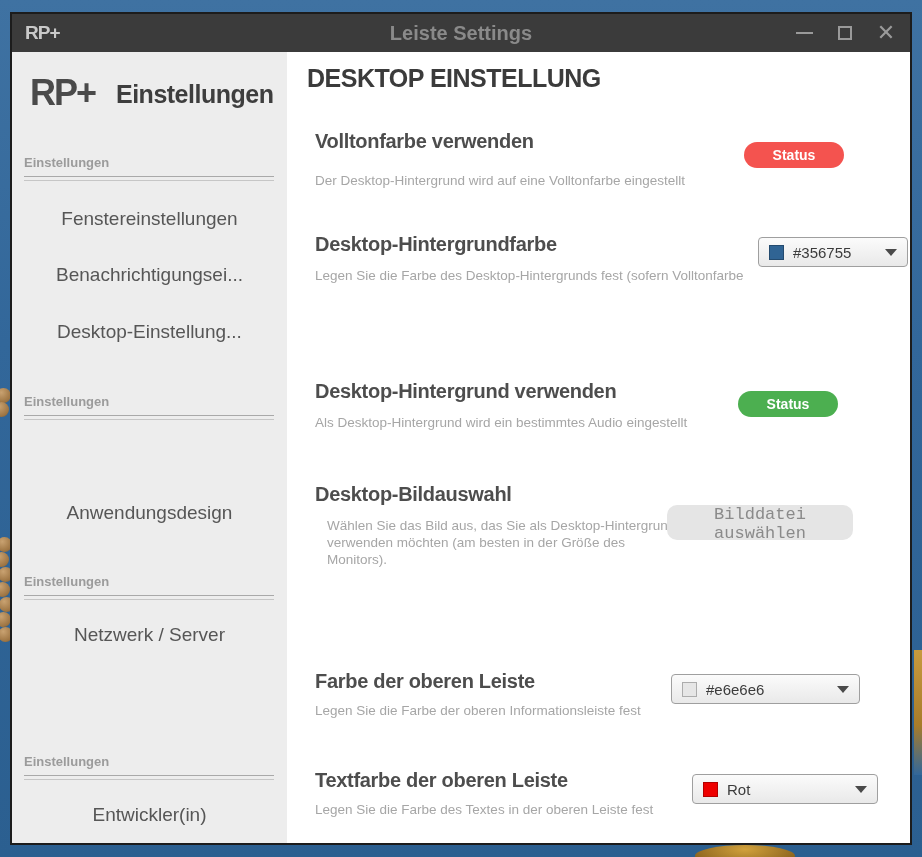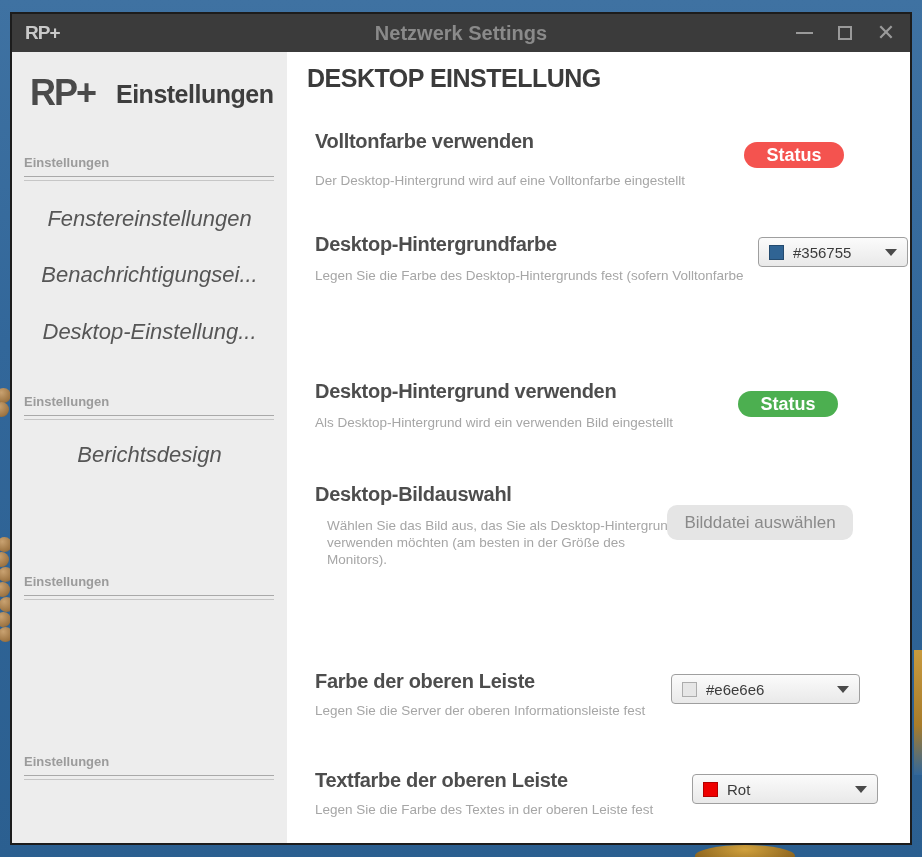--- a/index.html
+++ b/index.html
@@ -39,40 +39,40 @@
   
   .sidebar { position:absolute; left:0; top:38px; width:275px; height:791px; background:#ededed; }
   .side-logo { position:absolute; left:18px; top:20px; color:#4a4a4a; font-weight:800;
                font-size:36px; letter-spacing:-2px; }
   .side-title { position:absolute; left:104px; top:28px; color:#3e3e3e; font-weight:800;
                 font-size:25px; letter-spacing:-0.5px; }
   .sec-header { position:absolute; left:12px; color:#9b9b9b; font-weight:bold; font-size:13px; }
   .sec-lines { position:absolute; left:12px; width:250px; height:5px;
                border-top:1px solid #a9a9a9; border-bottom:1px solid #c6c6c6; }
   .side-item { position:absolute; left:0; width:275px; text-align:center; color:#565656;
-               font-size:22px; height:22px; line-height:22px; cursor:pointer;font-style:italic; }
+               font-size:19px; height:22px; line-height:22px; cursor:pointer; }
 
   
   .main { position:absolute; left:275px; top:38px; width:609px; height:791px; background:#fff; }
   .page-title { position:absolute; left:20px; top:12px; color:#3b3b3b; font-weight:800;
                 font-size:25px; letter-spacing:-0.5px; }
   .row-title { position:absolute; color:#4d4d4d; font-weight:800; font-size:20px;
                letter-spacing:-0.3px; }
   .row-desc { position:absolute; color:#a6a6a6; font-size:13.5px; line-height:17px; }
   .badge { position:absolute; width:100px; height:26px; border-radius:13px; color:#fff;
-           font-weight:bold; font-size:18px; text-align:center; line-height:26px; cursor:pointer; }
+           font-weight:bold; font-size:14px; text-align:center; line-height:26px; cursor:pointer; }
   .dropdown { position:absolute; height:30px; border:1px solid #9f9f9f; border-radius:4px;
               background:linear-gradient(180deg,#fbfbfb,#e9e9e9); display:flex; align-items:center;
               padding:0 10px; cursor:pointer; }
   .swatch { width:15px; height:15px; border:1px solid rgba(0,0,0,0.25); margin-right:9px; }
   .dd-label { color:#3b3b3b; font-size:15px; flex:1; }
   .dd-caret { width:0; height:0; border-left:6px solid transparent; border-right:6px solid transparent;
               border-top:7px solid #4a4a4a; margin-left:6px; }
   .btn { position:absolute; background:#e5e5e5; border:none; border-radius:10px; color:#8a8a8a;
-         font-size:17px; font-family:Liberation Sans, sans-serif; cursor:pointer; }
+         font-size:17px; font-family:Liberation Mono, monospace; cursor:pointer; }
 </style>
 </head>
 <body>
 
 <div id="canvas">
 
   <div class="bead" style="left:-4px; top:388px"></div>
   <div class="bead" style="left:-6px; top:402px"></div>
   <div class="bead" style="left:-3px; top:537px"></div>
   <div class="bead" style="left:-6px; top:552px"></div>
@@ -81,21 +81,21 @@
   <div class="bead" style="left:-1px; top:597px"></div>
   <div class="bead" style="left:-4px; top:612px"></div>
   <div class="bead" style="left:-2px; top:627px"></div>
   <div class="gold-bottom"></div>
   <div class="gold-right"></div>
 
   <div id="window">
 
     <div class="titlebar">
       <span class="titlebar-logo">RP+</span>
-      <span class="titlebar-title">Netzwerk Settings</span>
+      <span class="titlebar-title">Leiste Settings</span>
       <div class="controls">
         <div class="ctl">
             <div class="ctl-min-bar"></div>
           </div>
         <div class="ctl">
             <div class="ctl-max-box"></div>
           </div>
         <div class="ctl">
             <span class="ctl-close-x">✕</span>
           </div>
@@ -107,27 +107,29 @@
       <span class="side-title">Einstellungen</span>
 
       <div class="sec-header" style="top:103px">Einstellungen</div>
       <div class="sec-lines" style="top:124px"></div>
       <div class="side-item" style="top:156px">Fenstereinstellungen</div>
       <div class="side-item" style="top:212px">Benachrichtigungsei...</div>
       <div class="side-item" style="top:269px">Desktop-Einstellung...</div>
 
       <div class="sec-header" style="top:342px">Einstellungen</div>
       <div class="sec-lines" style="top:363px"></div>
-      <div class="side-item" style="top:392px">Berichtsdesign</div>
+      <div class="side-item" style="top:450px">Anwendungsdesign</div>
 
       <div class="sec-header" style="top:522px">Einstellungen</div>
       <div class="sec-lines" style="top:543px"></div>
+      <div class="side-item" style="top:572px">Netzwerk / Server</div>
 
       <div class="sec-header" style="top:702px">Einstellungen</div>
       <div class="sec-lines" style="top:723px"></div>
+      <div class="side-item" style="top:752px">Entwickler(in)</div>
     </div>
 
     <div class="main">
       <div class="page-title">DESKTOP EINSTELLUNG</div>
 
       <div>
         <div class="row-title" style="left:28px; top:78px">Volltonfarbe verwenden</div>
         <div class="row-desc" style="left:28px; top:120px">Der Desktop-Hintergrund wird auf eine Volltonfarbe eingestellt</div>
         <div class="badge" style="left: 457px; top: 90px; background-color: rgb(244, 83, 79);">Status</div>
       </div>
@@ -137,33 +139,33 @@
         <div class="row-desc" style="left:28px; top:215px; width:430px; white-space:nowrap; overflow:hidden">Legen Sie die Farbe des Desktop-Hintergrunds fest (sofern Volltonfarbe akti...</div>
         <div class="dropdown" style="left:471px; top:185px; width:150px">
           <span class="swatch" style="background-color: rgb(48, 100, 148);"></span>
           <span class="dd-label">#356755</span>
           <span class="dd-caret"></span>
         </div>
       </div>
 
       <div>
         <div class="row-title" style="left:28px; top:328px">Desktop-Hintergrund verwenden</div>
-        <div class="row-desc" style="left:28px; top:362px">Als Desktop-Hintergrund wird ein verwenden Bild eingestellt</div>
+        <div class="row-desc" style="left:28px; top:362px">Als Desktop-Hintergrund wird ein bestimmtes Audio eingestellt</div>
         <div class="badge" style="left: 451px; top: 339px; background-color: rgb(76, 175, 80);">Status</div>
       </div>
 
       <div>
         <div class="row-title" style="left:28px; top:431px">Desktop-Bildauswahl</div>
         <div class="row-desc" style="left:40px; top:465px; width:350px">Wählen Sie das Bild aus, das Sie als Desktop-Hintergrund verwenden möchten (am besten in der Größe des Monitors).</div>
         <button class="btn" style="left:380px; top:453px; width:186px; height:35px">Bilddatei auswählen</button>
       </div>
 
       <div>
         <div class="row-title" style="left:28px; top:618px">Farbe der oberen Leiste</div>
-        <div class="row-desc" style="left:28px; top:650px">Legen Sie die Server der oberen Informationsleiste fest</div>
+        <div class="row-desc" style="left:28px; top:650px">Legen Sie die Farbe der oberen Informationsleiste fest</div>
         <div class="dropdown" style="left:384px; top:622px; width:189px">
           <span class="swatch" style="background-color: rgb(230, 230, 230);"></span>
           <span class="dd-label">#e6e6e6</span>
           <span class="dd-caret"></span>
         </div>
       </div>
 
       <div>
         <div class="row-title" style="left:28px; top:717px">Textfarbe der oberen Leiste</div>
         <div class="row-desc" style="left:28px; top:749px">Legen Sie die Farbe des Textes in der oberen Leiste fest</div>

